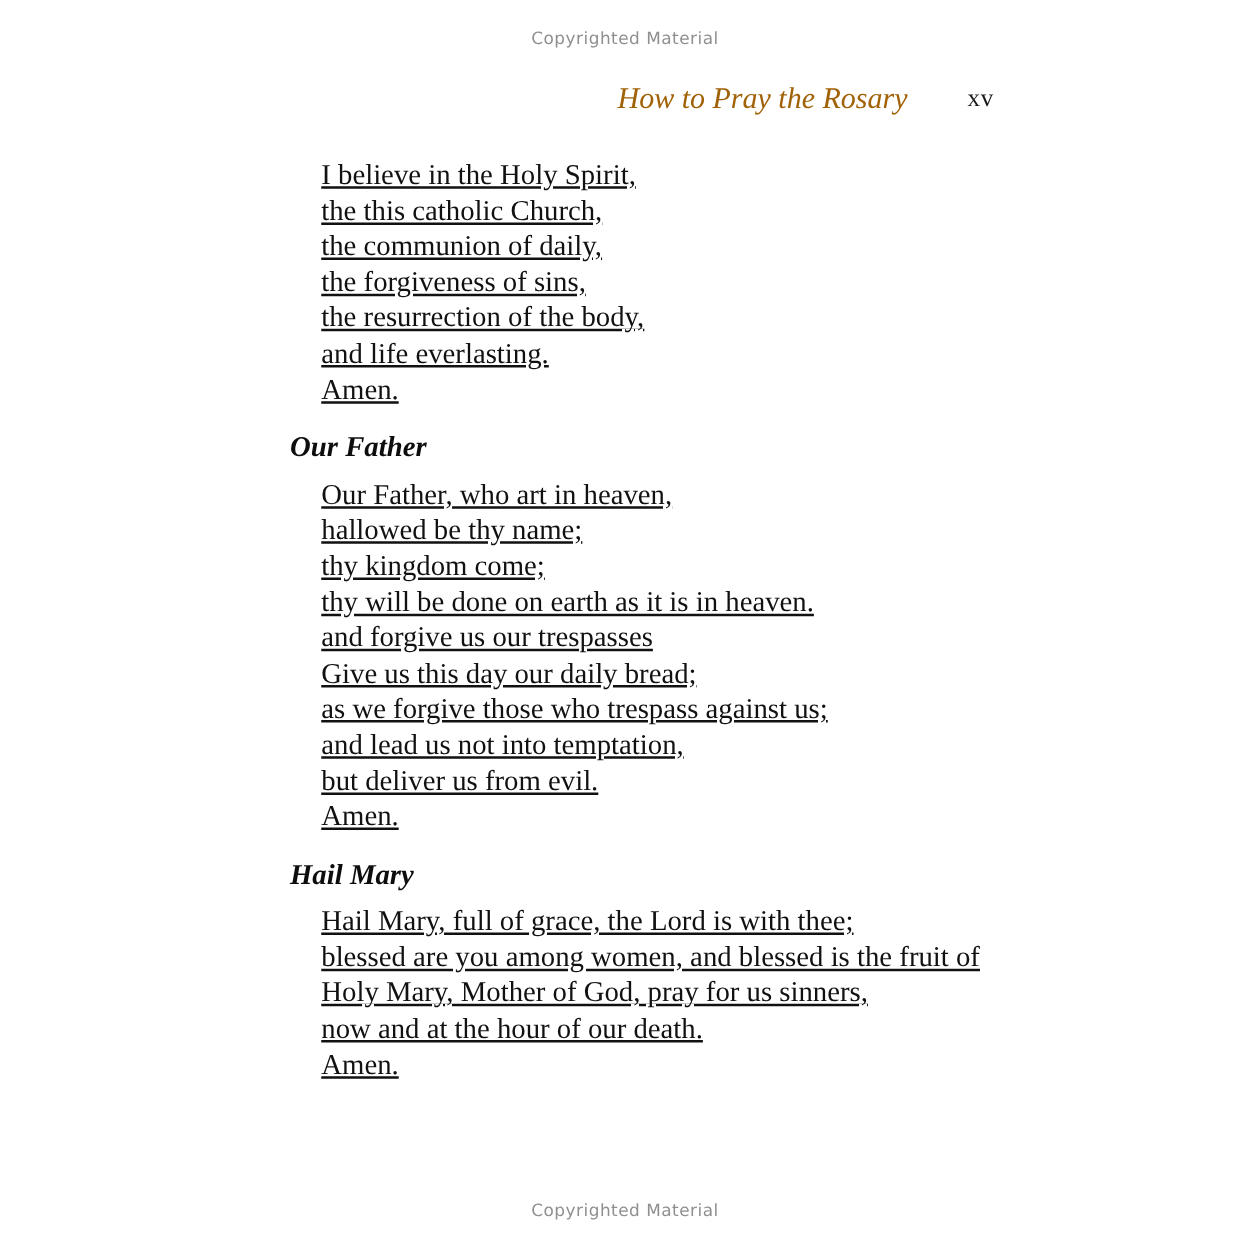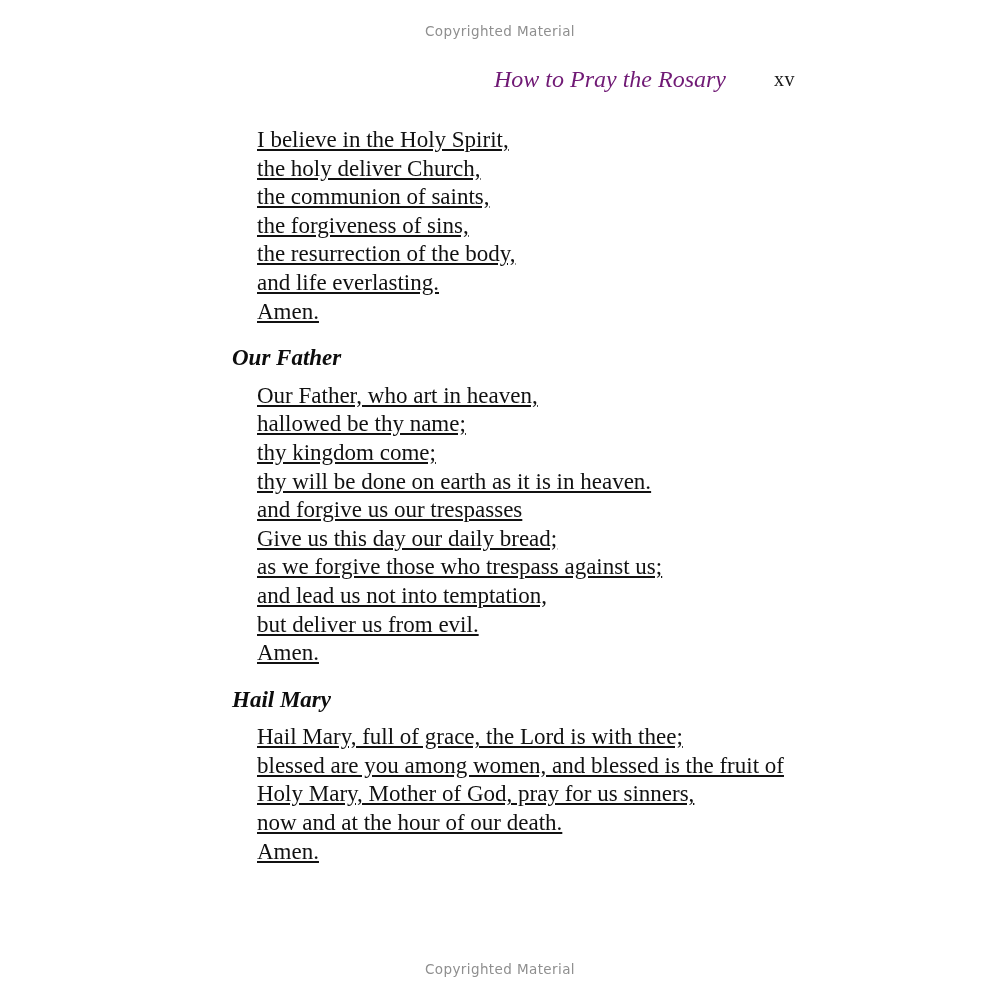--- a/index.html
+++ b/index.html
@@ -45,21 +45,21 @@
     left: 222px;
     width: 580px;
     height: 30px;
   }
   .running-title {
     position: absolute;
     left: 272px;
     top: 0;
     font-style: italic;
     font-size: 24px;
-    color: #701a75;
+    color: #a16207;
     white-space: nowrap;
   }
   .folio {
     position: absolute;
     left: 552px;
     top: 2px;
     font-size: 20px;
     color: #1a1a1a;
     letter-spacing: 0.5px;
   }
@@ -113,22 +113,22 @@
 
   <div class="running-head">
     <div class="running-title">How to Pray the Rosary</div>
     <div class="folio">xv</div>
   </div>
 
   <div class="content">
       <div class="section">
         <ul class="prayer">
           <li>I believe in the Holy Spirit,</li>
-          <li>the holy deliver Church,</li>
-          <li>the communion of saints,</li>
+          <li>the this catholic Church,</li>
+          <li>the communion of daily,</li>
           <li>the forgiveness of sins,</li>
           <li>the resurrection of the body,</li>
           <li>and life everlasting.</li>
           <li>Amen.</li>
         </ul>
       </div>
       <div style="height: 18px;"></div>
       <div class="section">
         <div class="section-heading">Our Father</div>
         <ul class="prayer">

